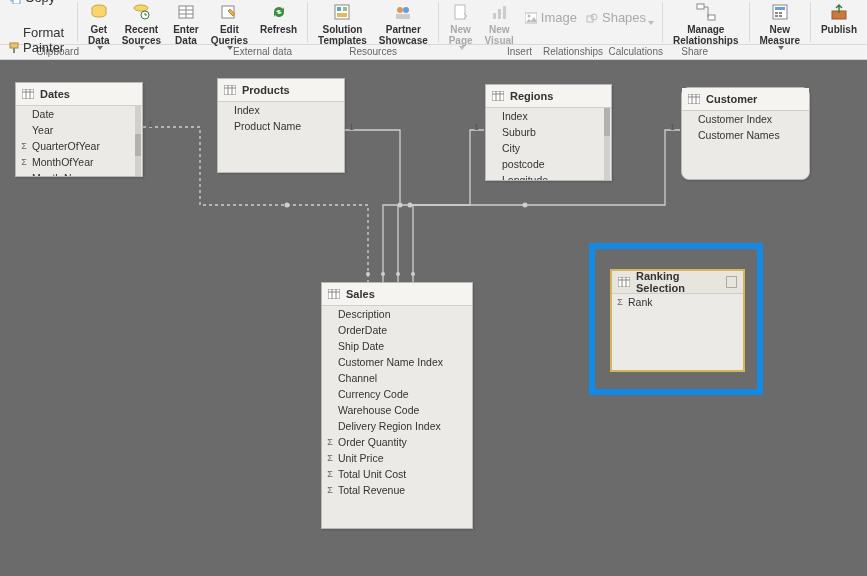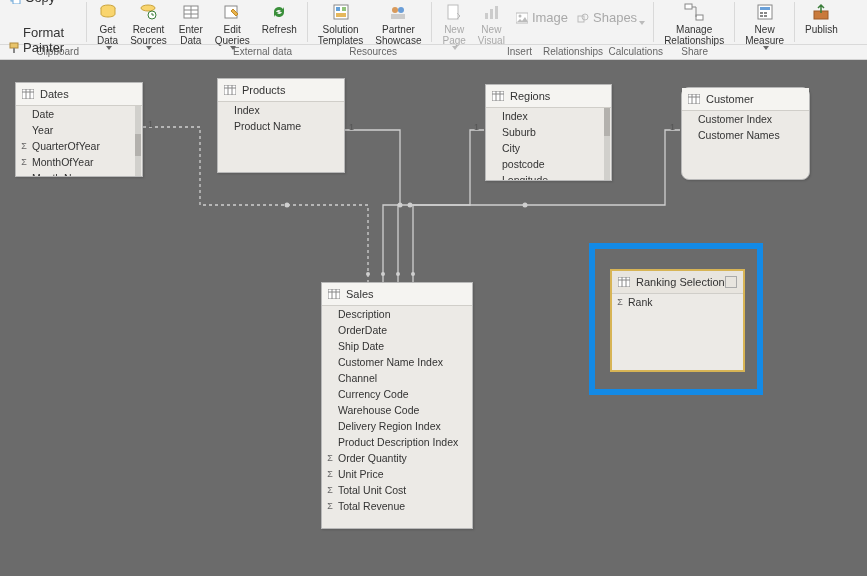--- a/index.html
+++ b/index.html
@@ -3,33 +3,33 @@
 <meta charset="utf-8">
 <style>
   html,body{margin:0;padding:0;font-family:"Segoe UI",Arial,sans-serif;font-size:11px;color:#333;background:#fff;}
   body{width:867px;height:576px;overflow:hidden;position:relative;}
   
   .ribbon{height:44px;background:#f3f3f3;border-bottom:1px solid #d9d9d9;display:flex;align-items:flex-start;}
   .rgroup{display:flex;align-items:flex-start;height:44px;padding:0 4px;position:relative;}
   .rsep{width:1px;height:40px;background:#d9d9d9;margin:2px 0;}
   .rbtn{display:flex;flex-direction:column;align-items:center;justify-content:flex-start;padding:0 6px;cursor:pointer;}
   .rbtn .ricon{width:20px;height:20px;margin-top:2px;display:flex;align-items:center;justify-content:center;}
-  .rbtn .rlabel{font-size:10px;line-height:11px;text-align:center;margin-top:2px;white-space:pre;}
+  .rbtn .rlabel{font-size:10px;line-height:11px;text-align:center;margin-top:2px;white-space:pre;font-weight:bold;}
   .rlabel.gray{color:#a9a9a9;}
   .rsmallbtn{display:flex;align-items:flex-end;padding:10px 4px;cursor:pointer;font-size:13px;}
   .rsmallbtn .sicon{width:14px;height:14px;margin-right:3px;display:inline-flex;align-items:center;justify-content:center;}
   .group-label-row{height:14px;background:#f3f3f3;border-bottom:1px solid #d2d2d2;display:flex;}
   .group-label{font-size:10px;color:#666;text-align:right;line-height:14px;}
   
   .canvas{position:relative;width:867px;height:518px;background:#6b6b6b;}
   svg.rel{position:absolute;left:0;top:0;pointer-events:none;}
   .card-one{position:absolute;font-size:9px;color:#555;background:transparent;}
   
   .tbl{position:absolute;background:#eceae6;border:1px solid #b8b8b8;box-shadow:1px 1px 2px rgba(0,0,0,.15);}
-  .tbl-head{display:flex;align-items:center;height:22px;background:#f5f4f1;border-bottom:1px solid #d0cec9;padding:0 6px;font-weight:400;}
+  .tbl-head{display:flex;align-items:center;height:22px;background:#f5f4f1;border-bottom:1px solid #d0cec9;padding:0 6px;font-weight:700;}
   .tbl-head .ticon{width:12px;height:10px;margin-right:6px;}
   .tbl-body{position:relative;overflow:hidden;}
   .field{display:flex;align-items:center;height:16px;padding:0 6px 0 16px;font-size:10.5px;position:relative;}
   .field .ficon{position:absolute;left:3px;top:3px;width:10px;height:10px;display:flex;align-items:center;justify-content:center;}
   .scrollbar{position:absolute;right:1px;width:6px;background:#d1d0cc;}
   .scrollthumb{position:absolute;right:0;width:6px;background:#b3b1ad;}
   
   .hl-outer{position:absolute;border:6px solid #138ae6;}
   .hl-inner{position:absolute;border:2px solid #d7b455;background:#eceae6;}
   
@@ -416,44 +416,41 @@
         <div class="field">
           <span>Currency Code</span>
         </div>
         <div class="field">
           <span>Warehouse Code</span>
         </div>
         <div class="field">
           <span>Delivery Region Index</span>
         </div>
         <div class="field">
-          <span>Product Description Index</span>
-        </div>
-        <div class="field">
           <span class="ficon" style="font-size: 9px; color: rgb(102, 102, 102);">Σ</span>
           <span>Order Quantity</span>
         </div>
         <div class="field">
           <span class="ficon" style="font-size: 9px; color: rgb(102, 102, 102);">Σ</span>
           <span>Unit Price</span>
         </div>
         <div class="field">
           <span class="ficon" style="font-size: 9px; color: rgb(102, 102, 102);">Σ</span>
           <span>Total Unit Cost</span>
         </div>
         <div class="field">
           <span class="ficon" style="font-size: 9px; color: rgb(102, 102, 102);">Σ</span>
           <span>Total Revenue</span>
         </div>
       </div>
   </div>
 
   <div class="hl-outer" style="left:589px;top:183px;width:162px;height:140px;"></div>
 
-  <div class="hl-inner" id="tbl-ranking" style="left:610px;top:209px;width:131px;height:99px;text-align:center;">
+  <div class="hl-inner" id="tbl-ranking" style="left:610px;top:209px;width:131px;height:99px;">
     <div class="tbl-head" style="background:#e8e5df;">
       <span class="ticon"><svg width="12" height="10">
             <rect x="0" y="0" width="12" height="10" fill="#fff" stroke="#888"></rect>
             <line x1="0" y1="3" x2="12" y2="3" stroke="#888"></line>
             <line x1="4" y1="0" x2="4" y2="10" stroke="#888"></line>
             <line x1="8" y1="0" x2="8" y2="10" stroke="#888"></line>
           </svg></span>
       <span>Ranking Selection</span>
       <span style="margin-left:auto;width:10px;height:10px;border:1px solid #aaa;"></span>
     </div>

